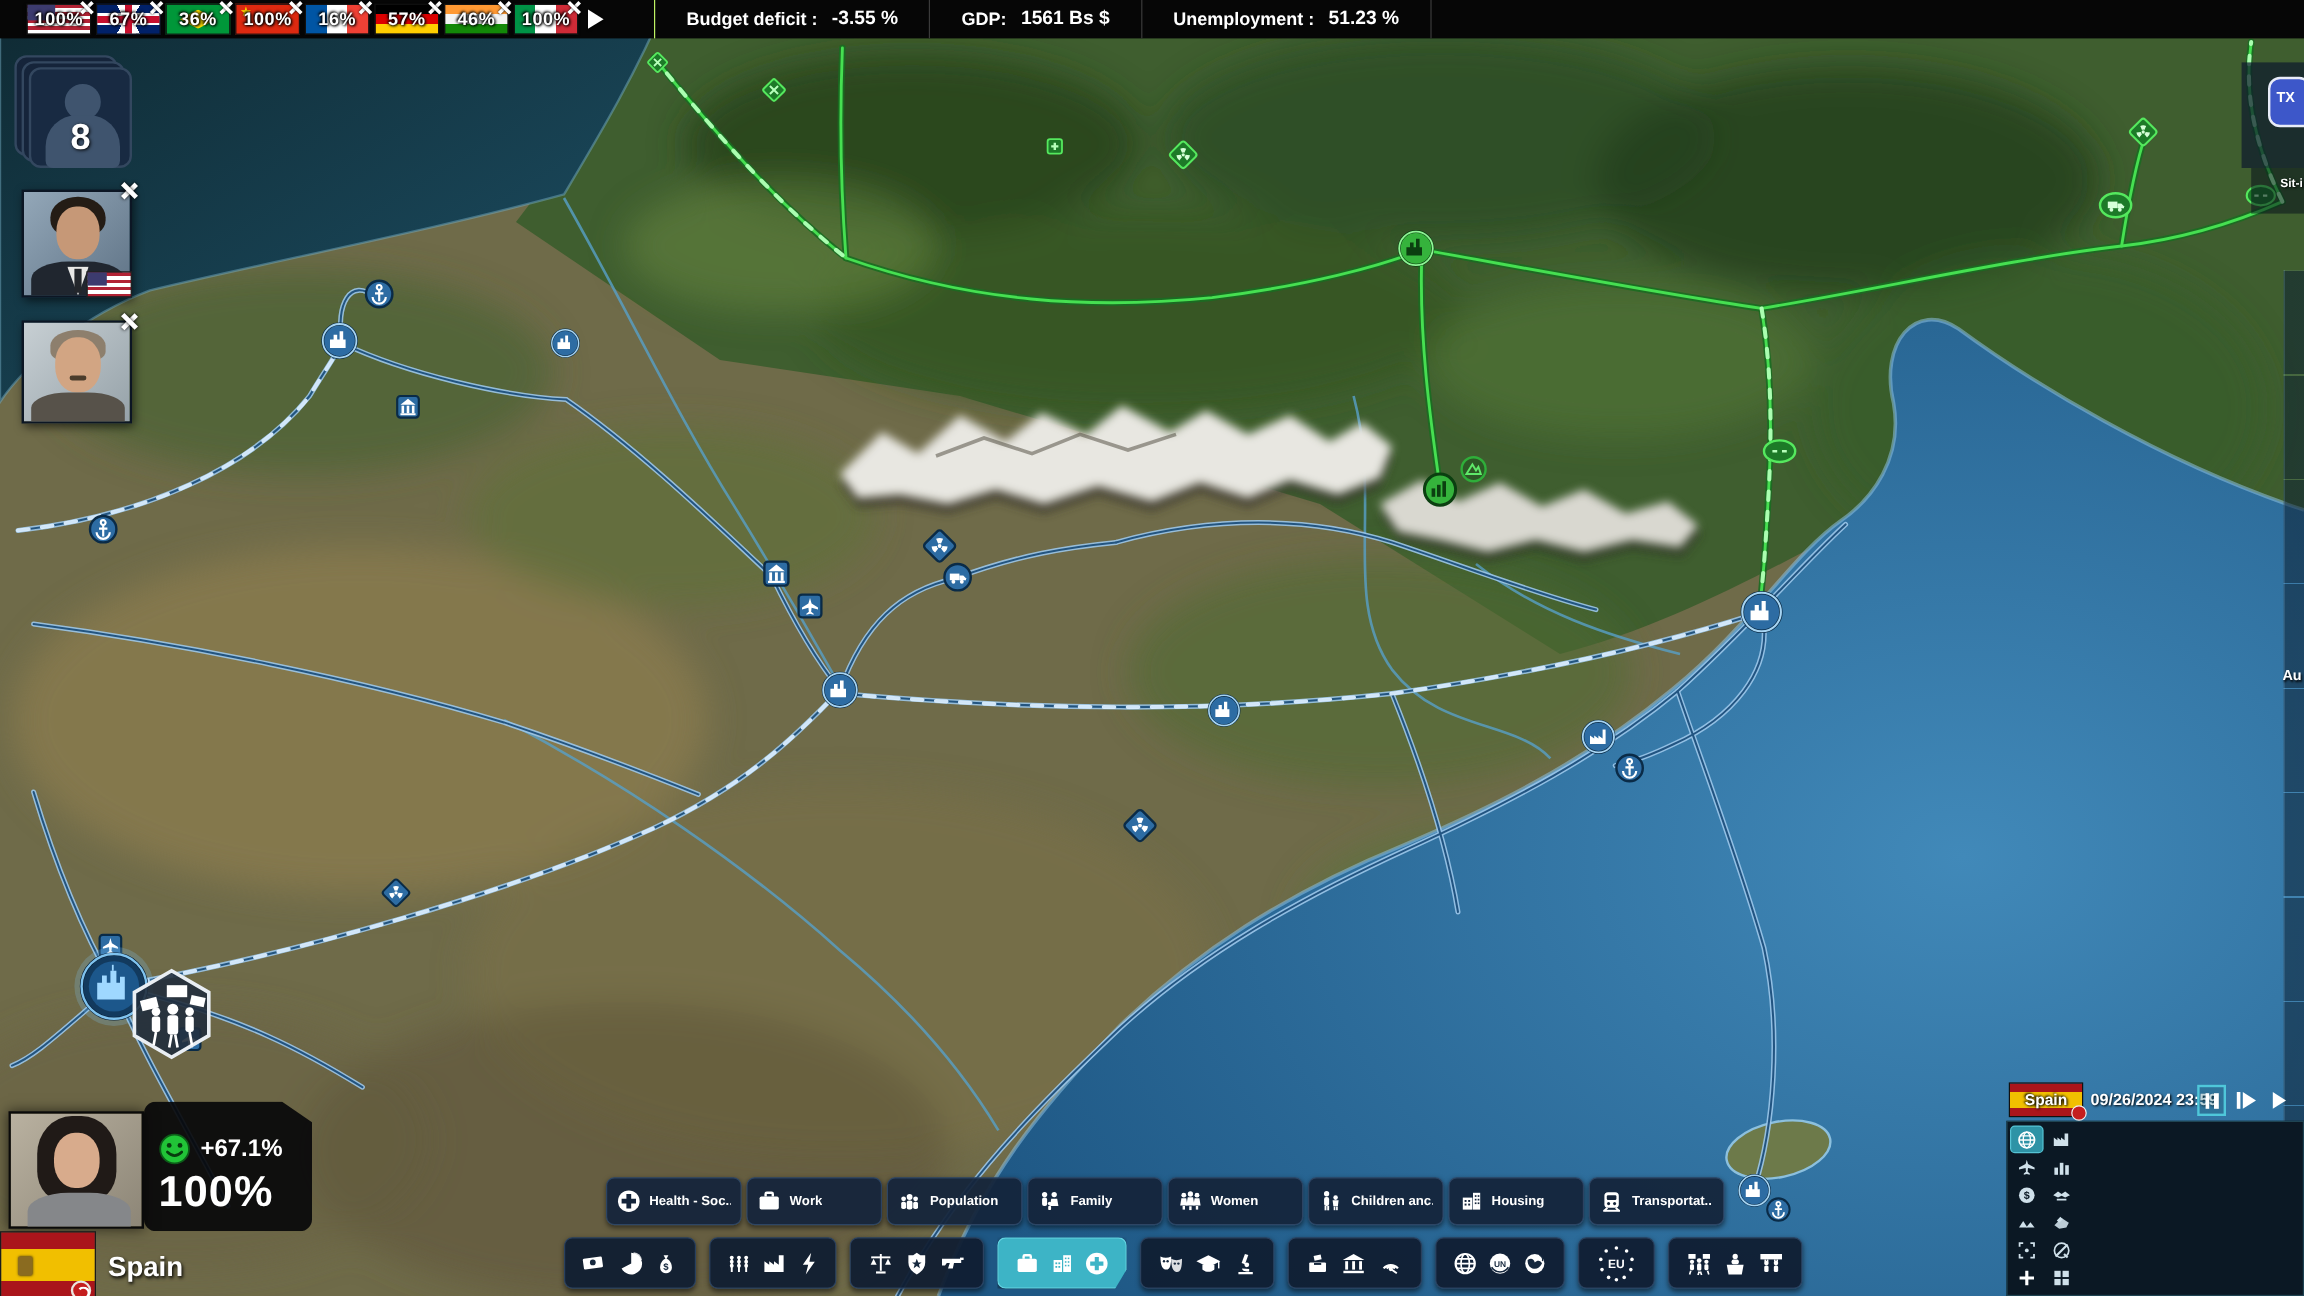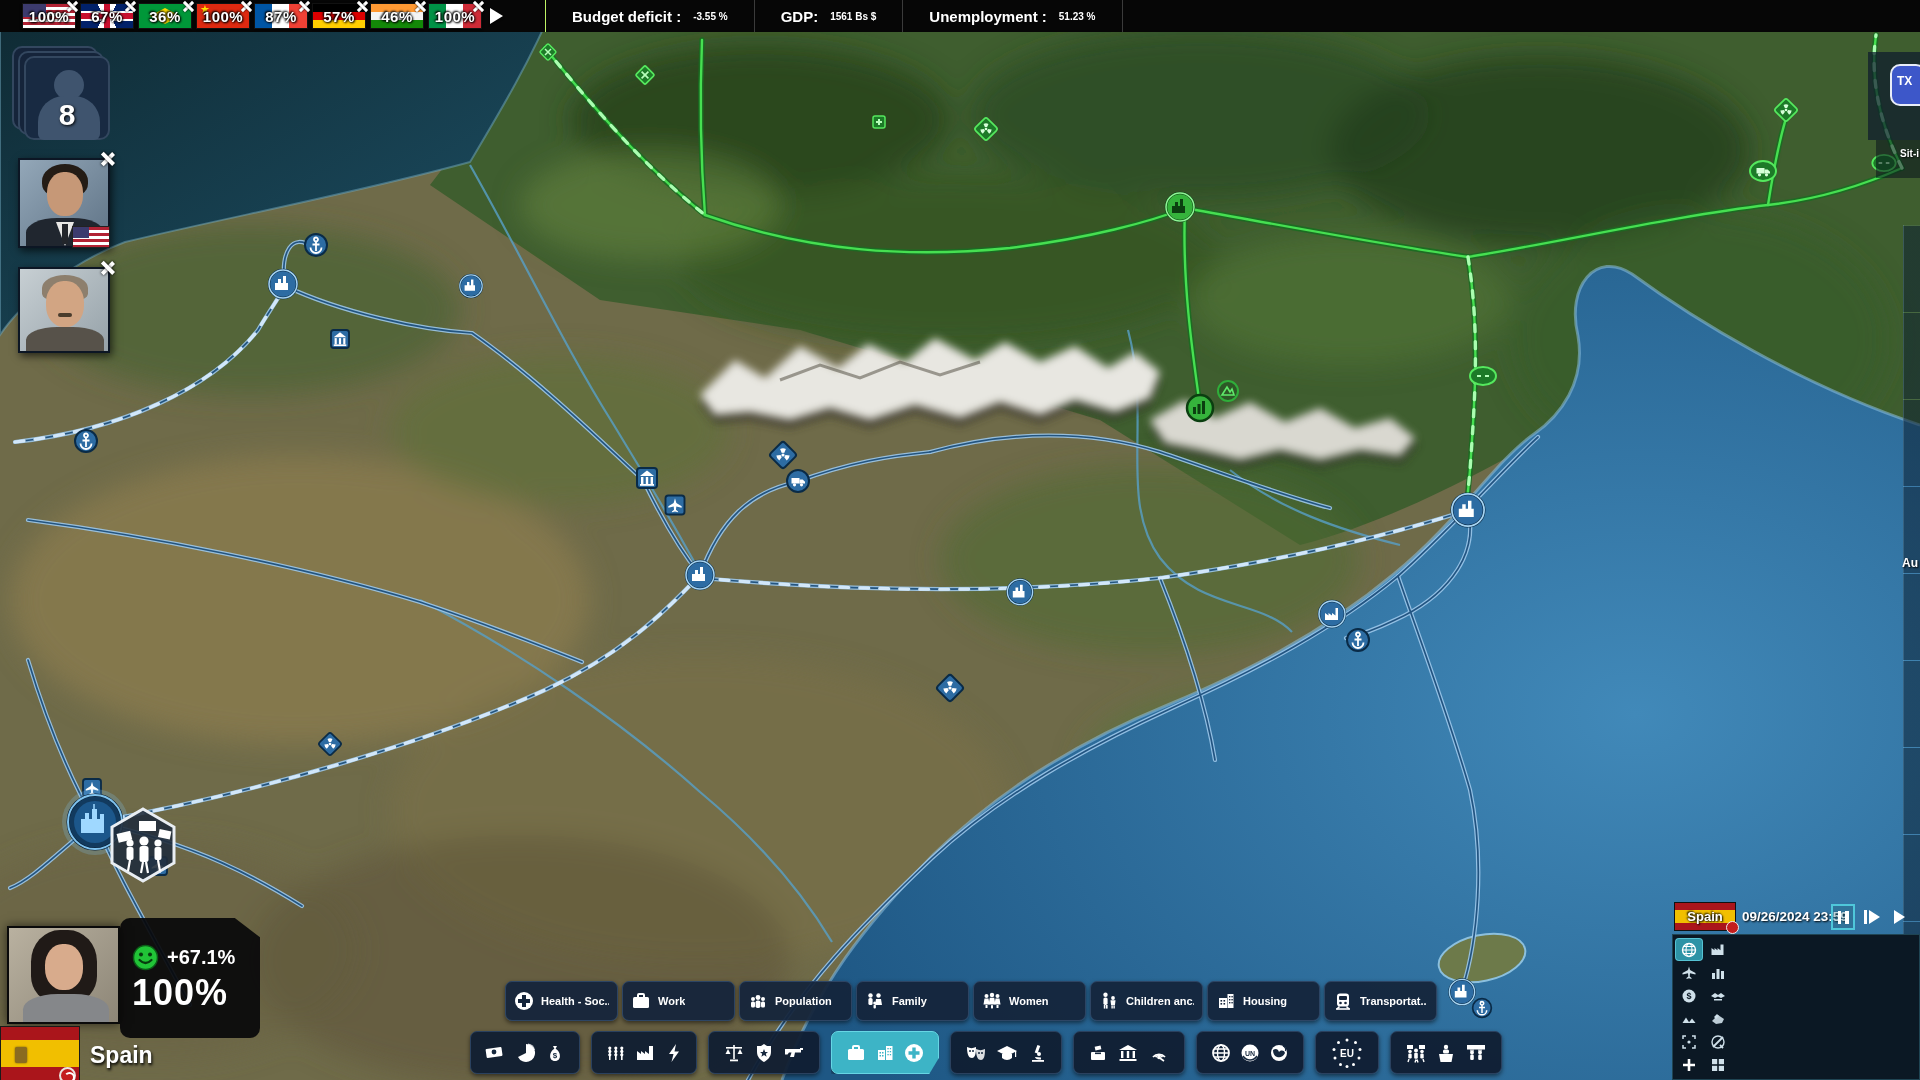--- a/index.html
+++ b/index.html
@@ -35,21 +35,21 @@
   .fl-germany{background:linear-gradient(#000 33%,#DD0000 33% 66%,#FFCE00 66%);}
   .fl-india{background:linear-gradient(#FF9933 33%,#f4f4f4 33% 66%,#138808 66%);}
   .fl-italy{background:linear-gradient(to right,#009246 33%,#fff 33% 66%,#CE2B37 66%);}
   .fl-spain{background:linear-gradient(#AA151B 25%,#F1BF00 25% 75%,#AA151B 75%);}
   .playbtn{position:absolute;left:490px;top:8px;width:0;height:0;border-left:13px solid #fff;border-top:8px solid transparent;
     border-bottom:8px solid transparent;cursor:pointer;filter:drop-shadow(0 1px 1px #000);}
   #topstats{position:absolute;left:545px;top:0;height:32px;display:flex;align-items:center;color:#fff;}
   .stat{display:flex;align-items:center;justify-content:center;height:32px;padding:0 26px;border-right:1px solid #3a3a3a;}
   .stat:first-child{border-left:1px solid #bef264;}
   .stat .lb{font-size:15px;font-weight:700;margin-right:12px;white-space:nowrap;}
-  .stat .vl{font-size:10px;font-weight:700;white-space:nowrap;}
+  .stat .vl{font-size:16px;font-weight:700;white-space:nowrap;}
 
   
   .cardstack{position:absolute;left:24px;top:56px;width:88px;height:86px;z-index:40;cursor:pointer;}
   .cardstack .layer{position:absolute;width:86px;height:84px;background:#15243a;border:2px solid #33475f;border-radius:10px;}
   .cardstack .l1{left:-12px;top:-10px;} .cardstack .l2{left:-6px;top:-5px;} .cardstack .l3{left:0;top:0;background:#182a42;}
   .cardstack .sil-head{position:absolute;left:28px;top:12px;width:30px;height:30px;border-radius:50%;background:#3f546e;}
   .cardstack .sil-body{position:absolute;left:12px;top:38px;width:62px;height:44px;border-radius:26px 26px 6px 6px;background:#3f546e;}
   .cardstack .num{position:absolute;left:0;right:0;top:40px;text-align:center;font-size:30px;font-weight:800;color:#fff;
     text-shadow:1px 1px 3px #000;}
   .port{position:absolute;width:92px;border:2px solid #0c1624;box-shadow:2px 3px 8px rgba(0,0,0,.65);overflow:visible;z-index:40;cursor:pointer;}
@@ -73,21 +73,21 @@
   #port2 .mus{position:absolute;left:38px;top:44px;width:14px;height:4px;background:#4a3c2c;border-radius:2px;}
   #port2 .body{position:absolute;left:6px;bottom:-8px;width:78px;height:32px;background:#57524a;border-radius:40% 40% 0 0;}
 
   
   #hud{position:absolute;left:0;top:918px;z-index:45;}
   #hud .photo{position:absolute;left:7px;top:8px;width:113px;height:98px;border:2px solid #0a0a0a;overflow:hidden;
     background:linear-gradient(135deg,#b9b1a0,#8d8677);box-shadow:0 0 10px rgba(0,0,0,.6);}
   #hud .photo .hair{position:absolute;left:22px;top:2px;width:66px;height:72px;background:#201a17;border-radius:44% 44% 36% 36%;}
   #hud .photo .face{position:absolute;left:36px;top:16px;width:38px;height:46px;background:#d8ab8c;border-radius:46%;}
   #hud .photo .body{position:absolute;left:14px;bottom:-10px;width:86px;height:38px;background:#85878a;border-radius:40% 40% 0 0;}
-  #hud .panel{position:absolute;left:120px;top:0;width:140px;height:120px;background:rgba(8,8,10,.92);
+  #hud .panel{position:absolute;left:120px;top:0;width:140px;height:108px;background:rgba(8,8,10,.92);
     border-radius:10px;clip-path:polygon(0 0,82% 0,100% 16%,100% 100%,0 100%);}
   #hud .row1{position:absolute;left:12px;top:26px;display:flex;align-items:center;gap:8px;}
   #hud .delta{font-size:20px;font-weight:800;color:#fff;}
   #hud .pop{position:absolute;left:12px;top:54px;font-size:36px;font-weight:800;color:#fff;letter-spacing:1px;}
   #hud .cflag{position:absolute;left:0;top:108px;width:80px;height:56px;border:1px solid #1a1a1a;}
   #hud .emblem{position:absolute;left:14px;top:20px;width:12px;height:16px;background:#8a6b20;border-radius:2px;box-shadow:0 0 2px #5d4a12;}
   #hud .badge{position:absolute;left:58px;top:40px;width:17px;height:17px;border-radius:50%;background:#c41e1e;border:2px solid #e9e5df;}
   #hud .badge::before{content:"";position:absolute;left:3px;top:3px;width:7px;height:7px;border:2px solid #fff;border-left-color:transparent;border-radius:50%;}
   #hud .cname{position:absolute;left:90px;top:124px;font-size:23px;font-weight:800;color:#fff;text-shadow:1px 2px 3px #000;}
 
@@ -507,21 +507,21 @@
         </div>
       <div class="flag fl-brazil">
           <span class="pct">36%</span>
           <span class="fx"></span>
         </div>
       <div class="flag fl-china">
           <span class="pct">100%</span>
           <span class="fx"></span>
         </div>
       <div class="flag fl-france">
-          <span class="pct">87%</span>
+          <span class="pct">16%</span>
           <span class="fx"></span>
         </div>
       <div class="flag fl-germany">
           <span class="pct">57%</span>
           <span class="fx"></span>
         </div>
       <div class="flag fl-india">
           <span class="pct">46%</span>
           <span class="fx"></span>
         </div>

